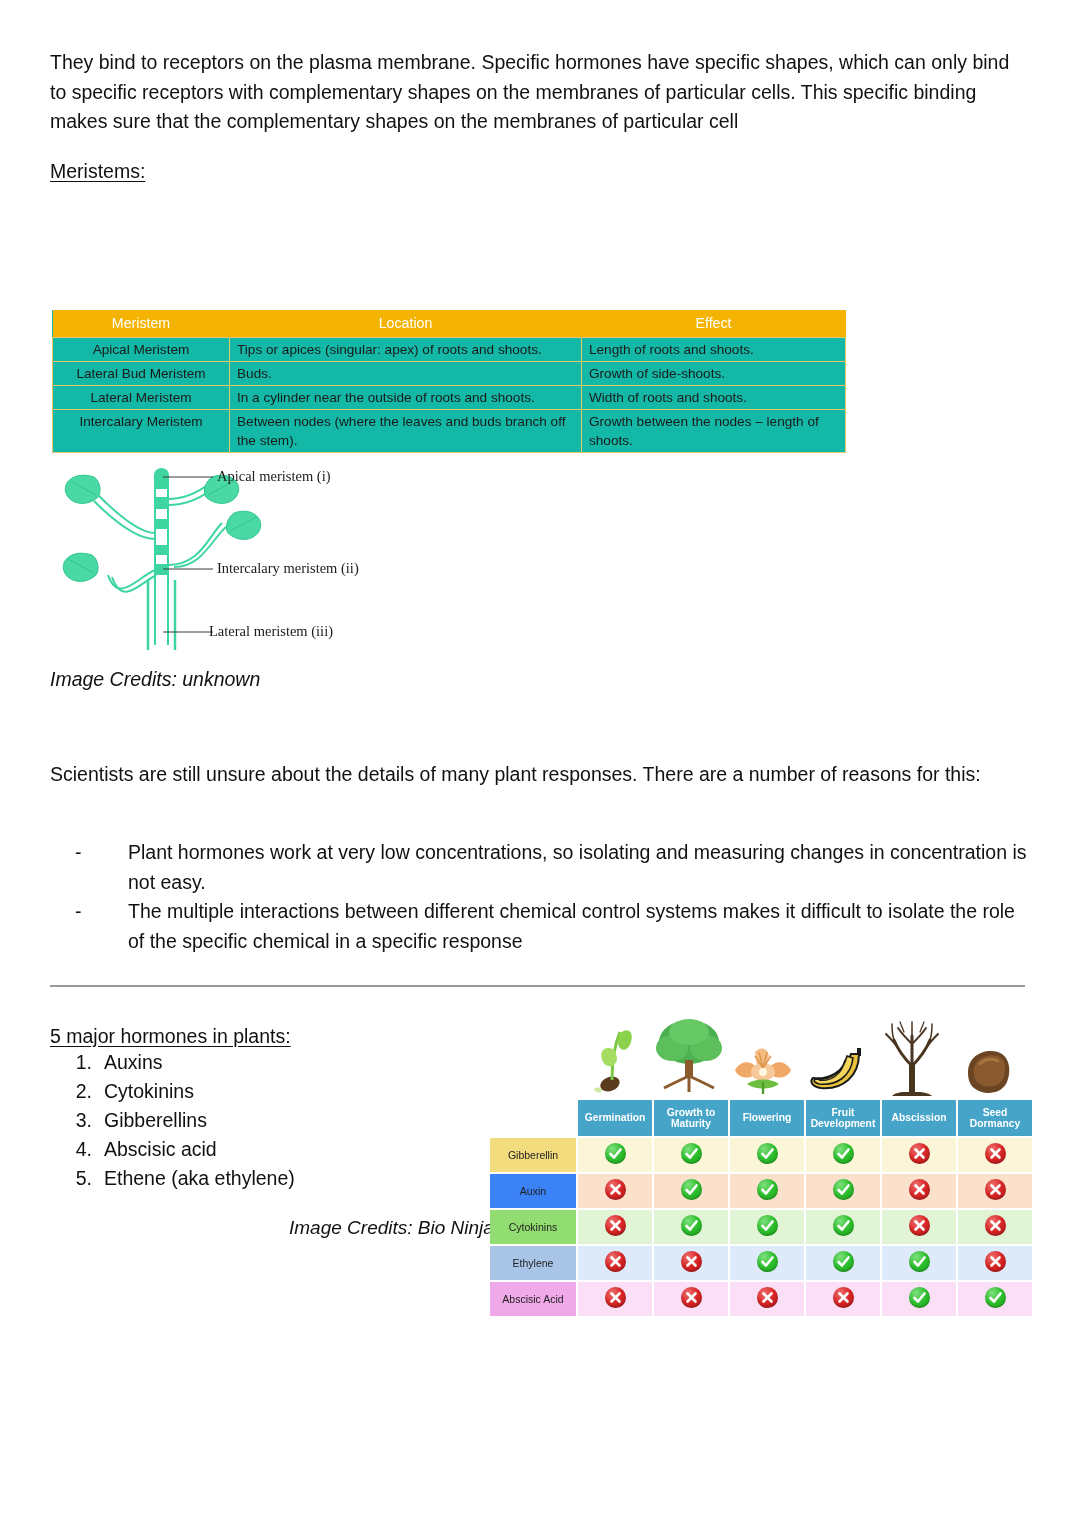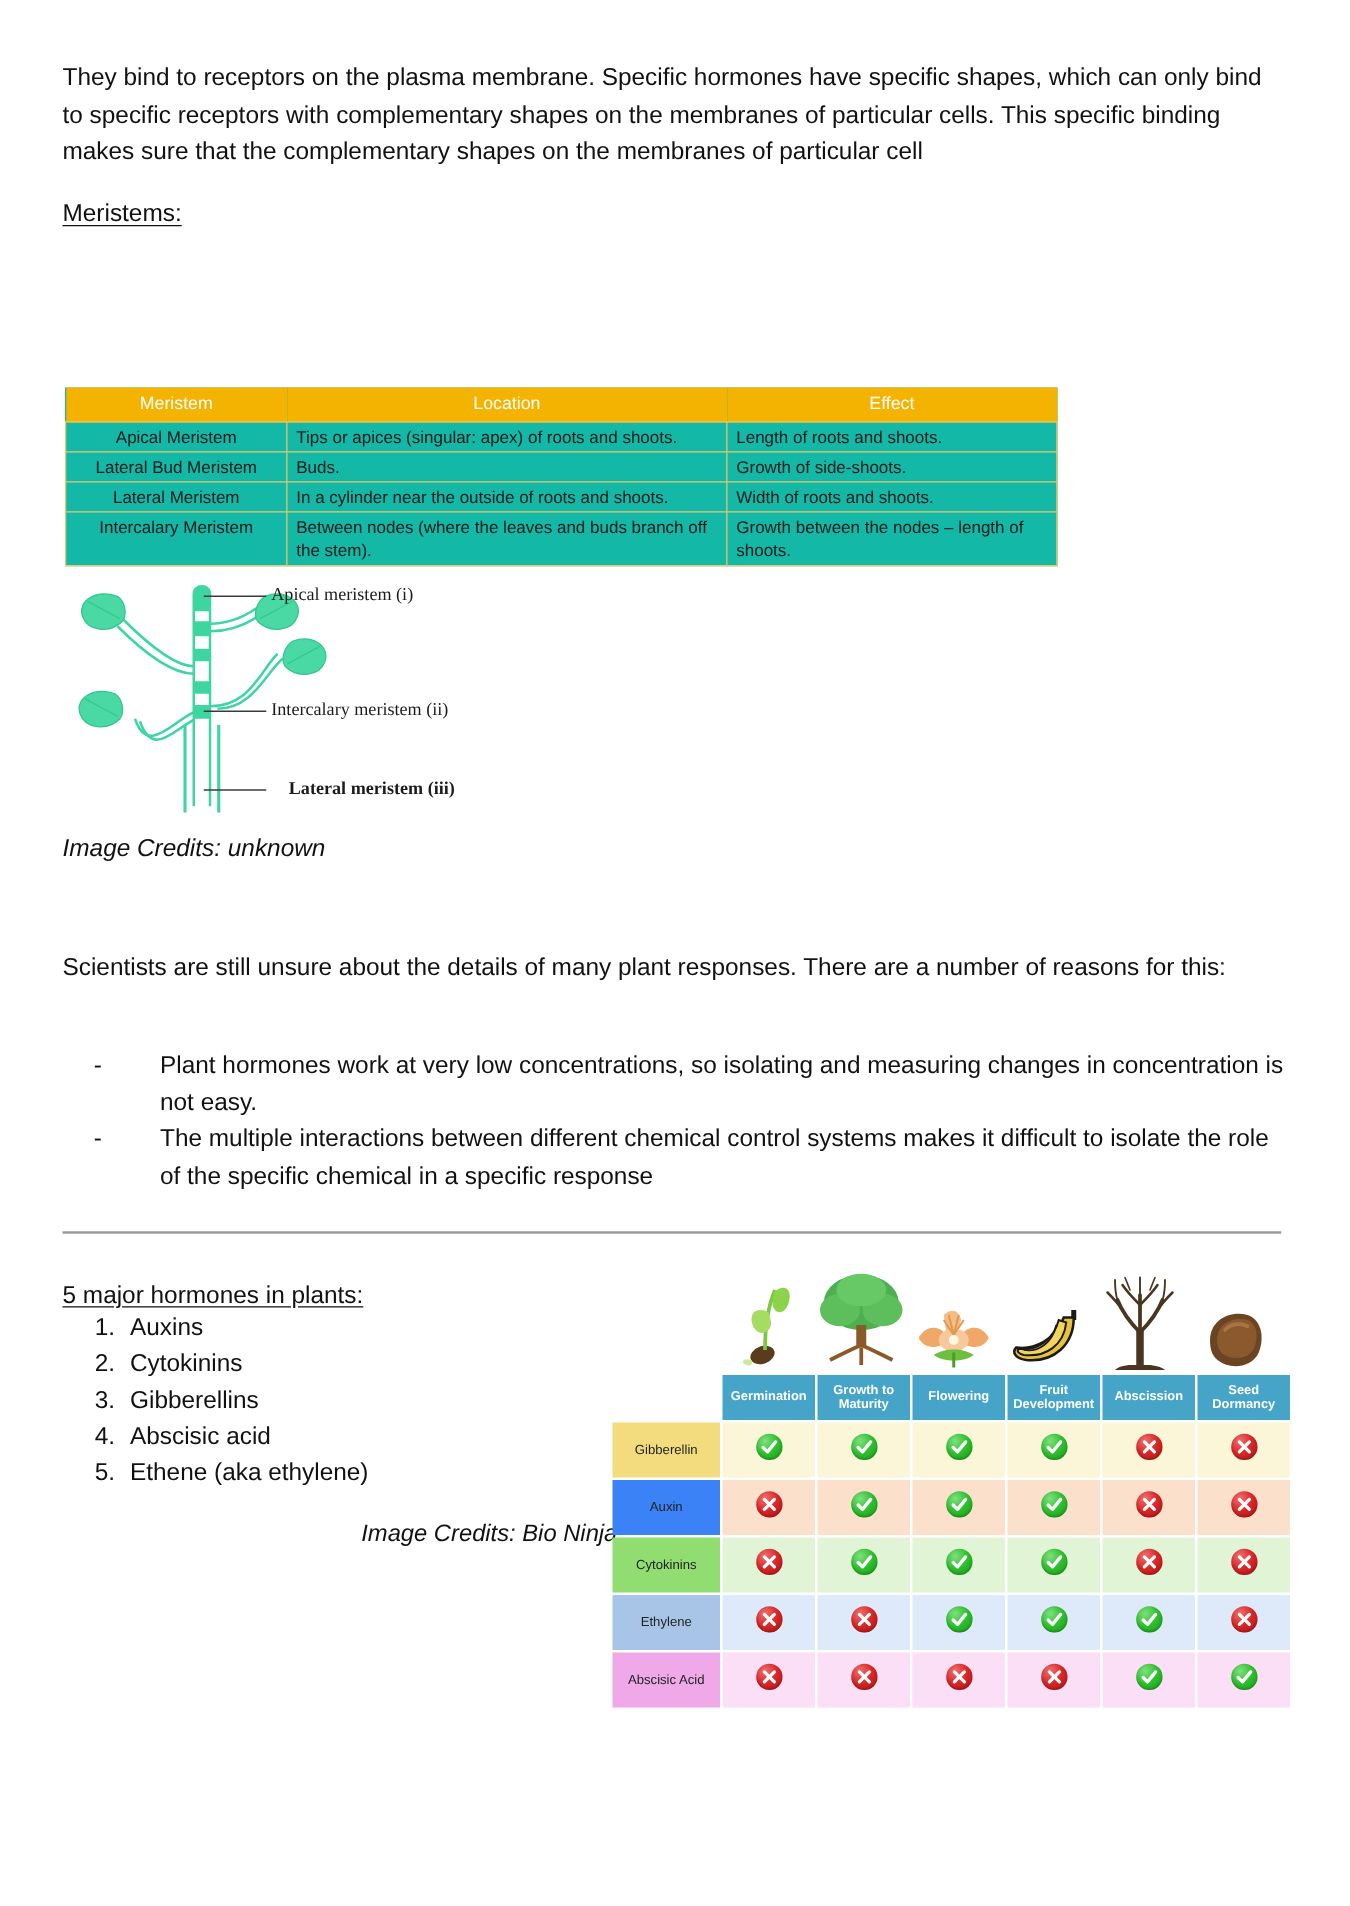--- a/index.html
+++ b/index.html
@@ -108,21 +108,21 @@
     font-weight: bold;
     padding: 6px 2px;
     text-align: center;
     vertical-align: middle;
     height: 36px;
   }
   .hgrid th.corner { background: #ffffff; }
   .hgrid td {
     text-align: center;
     vertical-align: middle;
-    height: 44px;
+    height: 34px;
   }
   .hgrid td.rowlabel {
     font-size: 10.5px;
     color: #222;
     text-align: center;
     font-weight: normal;
   }
   .mark { display: inline-block; width: 21px; height: 21px; border-radius: 50%; position: relative; }
   .mark.yes { background: radial-gradient(circle at 34% 28%, #7ee07e 0%, #2fbf2f 48%, #179c17 100%); box-shadow: inset 0 -1px 2px rgba(0,0,0,.25); }
   .mark.no  { background: radial-gradient(circle at 34% 28%, #ef7070 0%, #d92626 48%, #a81414 100%); box-shadow: inset 0 -1px 2px rgba(0,0,0,.25); }
@@ -223,21 +223,21 @@
       </g>
 
       <g stroke="#3a3a3a" stroke-width="1.1">
         <line x1="113" y1="22" x2="163" y2="22"></line>
         <line x1="113" y1="114" x2="163" y2="114"></line>
         <line x1="113" y1="177" x2="163" y2="177"></line>
       </g>
     </svg>
     <div class="diag-label" style="left:167px; top:13px;">Apical meristem (i)</div>
     <div class="diag-label" style="left:167px; top:105px;">Intercalary meristem (ii)</div>
-    <div class="diag-label" style="left:181px; top:168px;font-weight:bold;">Lateral meristem (iii)</div>
+    <div class="diag-label" style="left:159px; top:168px;">Lateral meristem (iii)</div>
   </div>
 
   <div class="credits" style="left:50px; top:668px;">Image Credits: unknown</div>
 
   <div class="para" style="left:50px; top:760px; width:985px;">
     <p>Scientists are still unsure about the details of many plant responses. There are a number of reasons for this:</p>
   </div>
 
   <div class="bullets" style="left:75px; top:838px; width:960px;">
     <div class="bullet-row">

